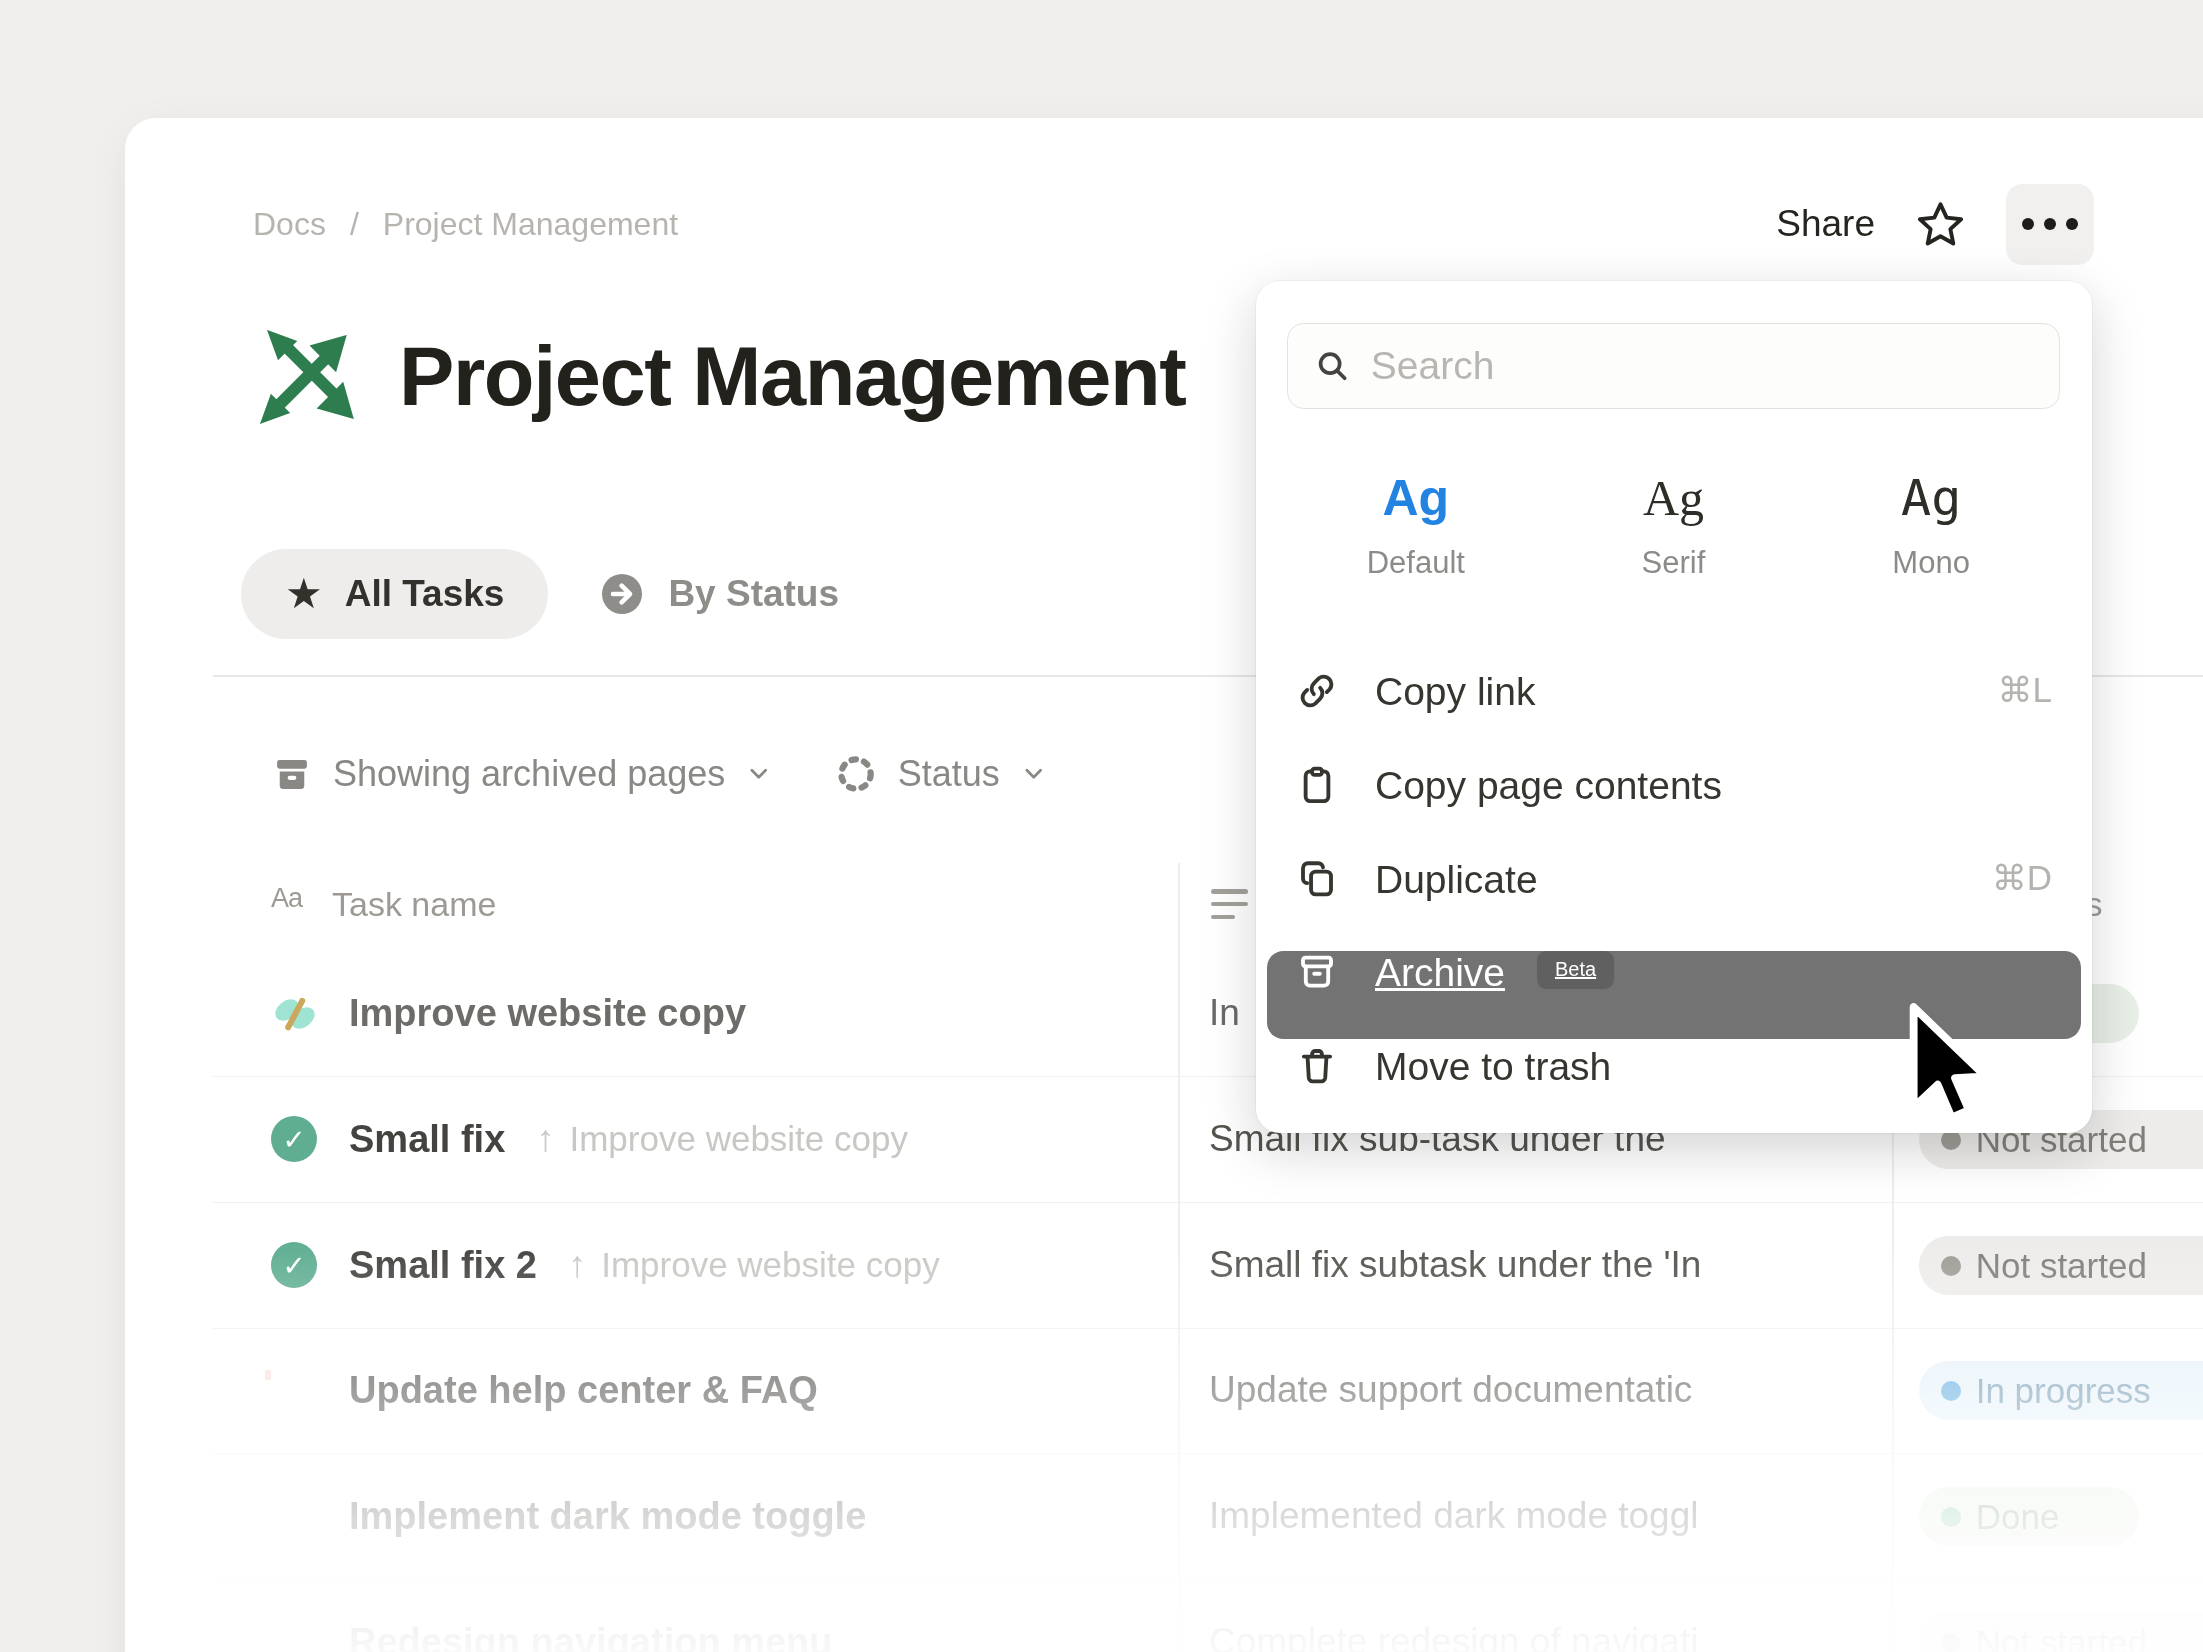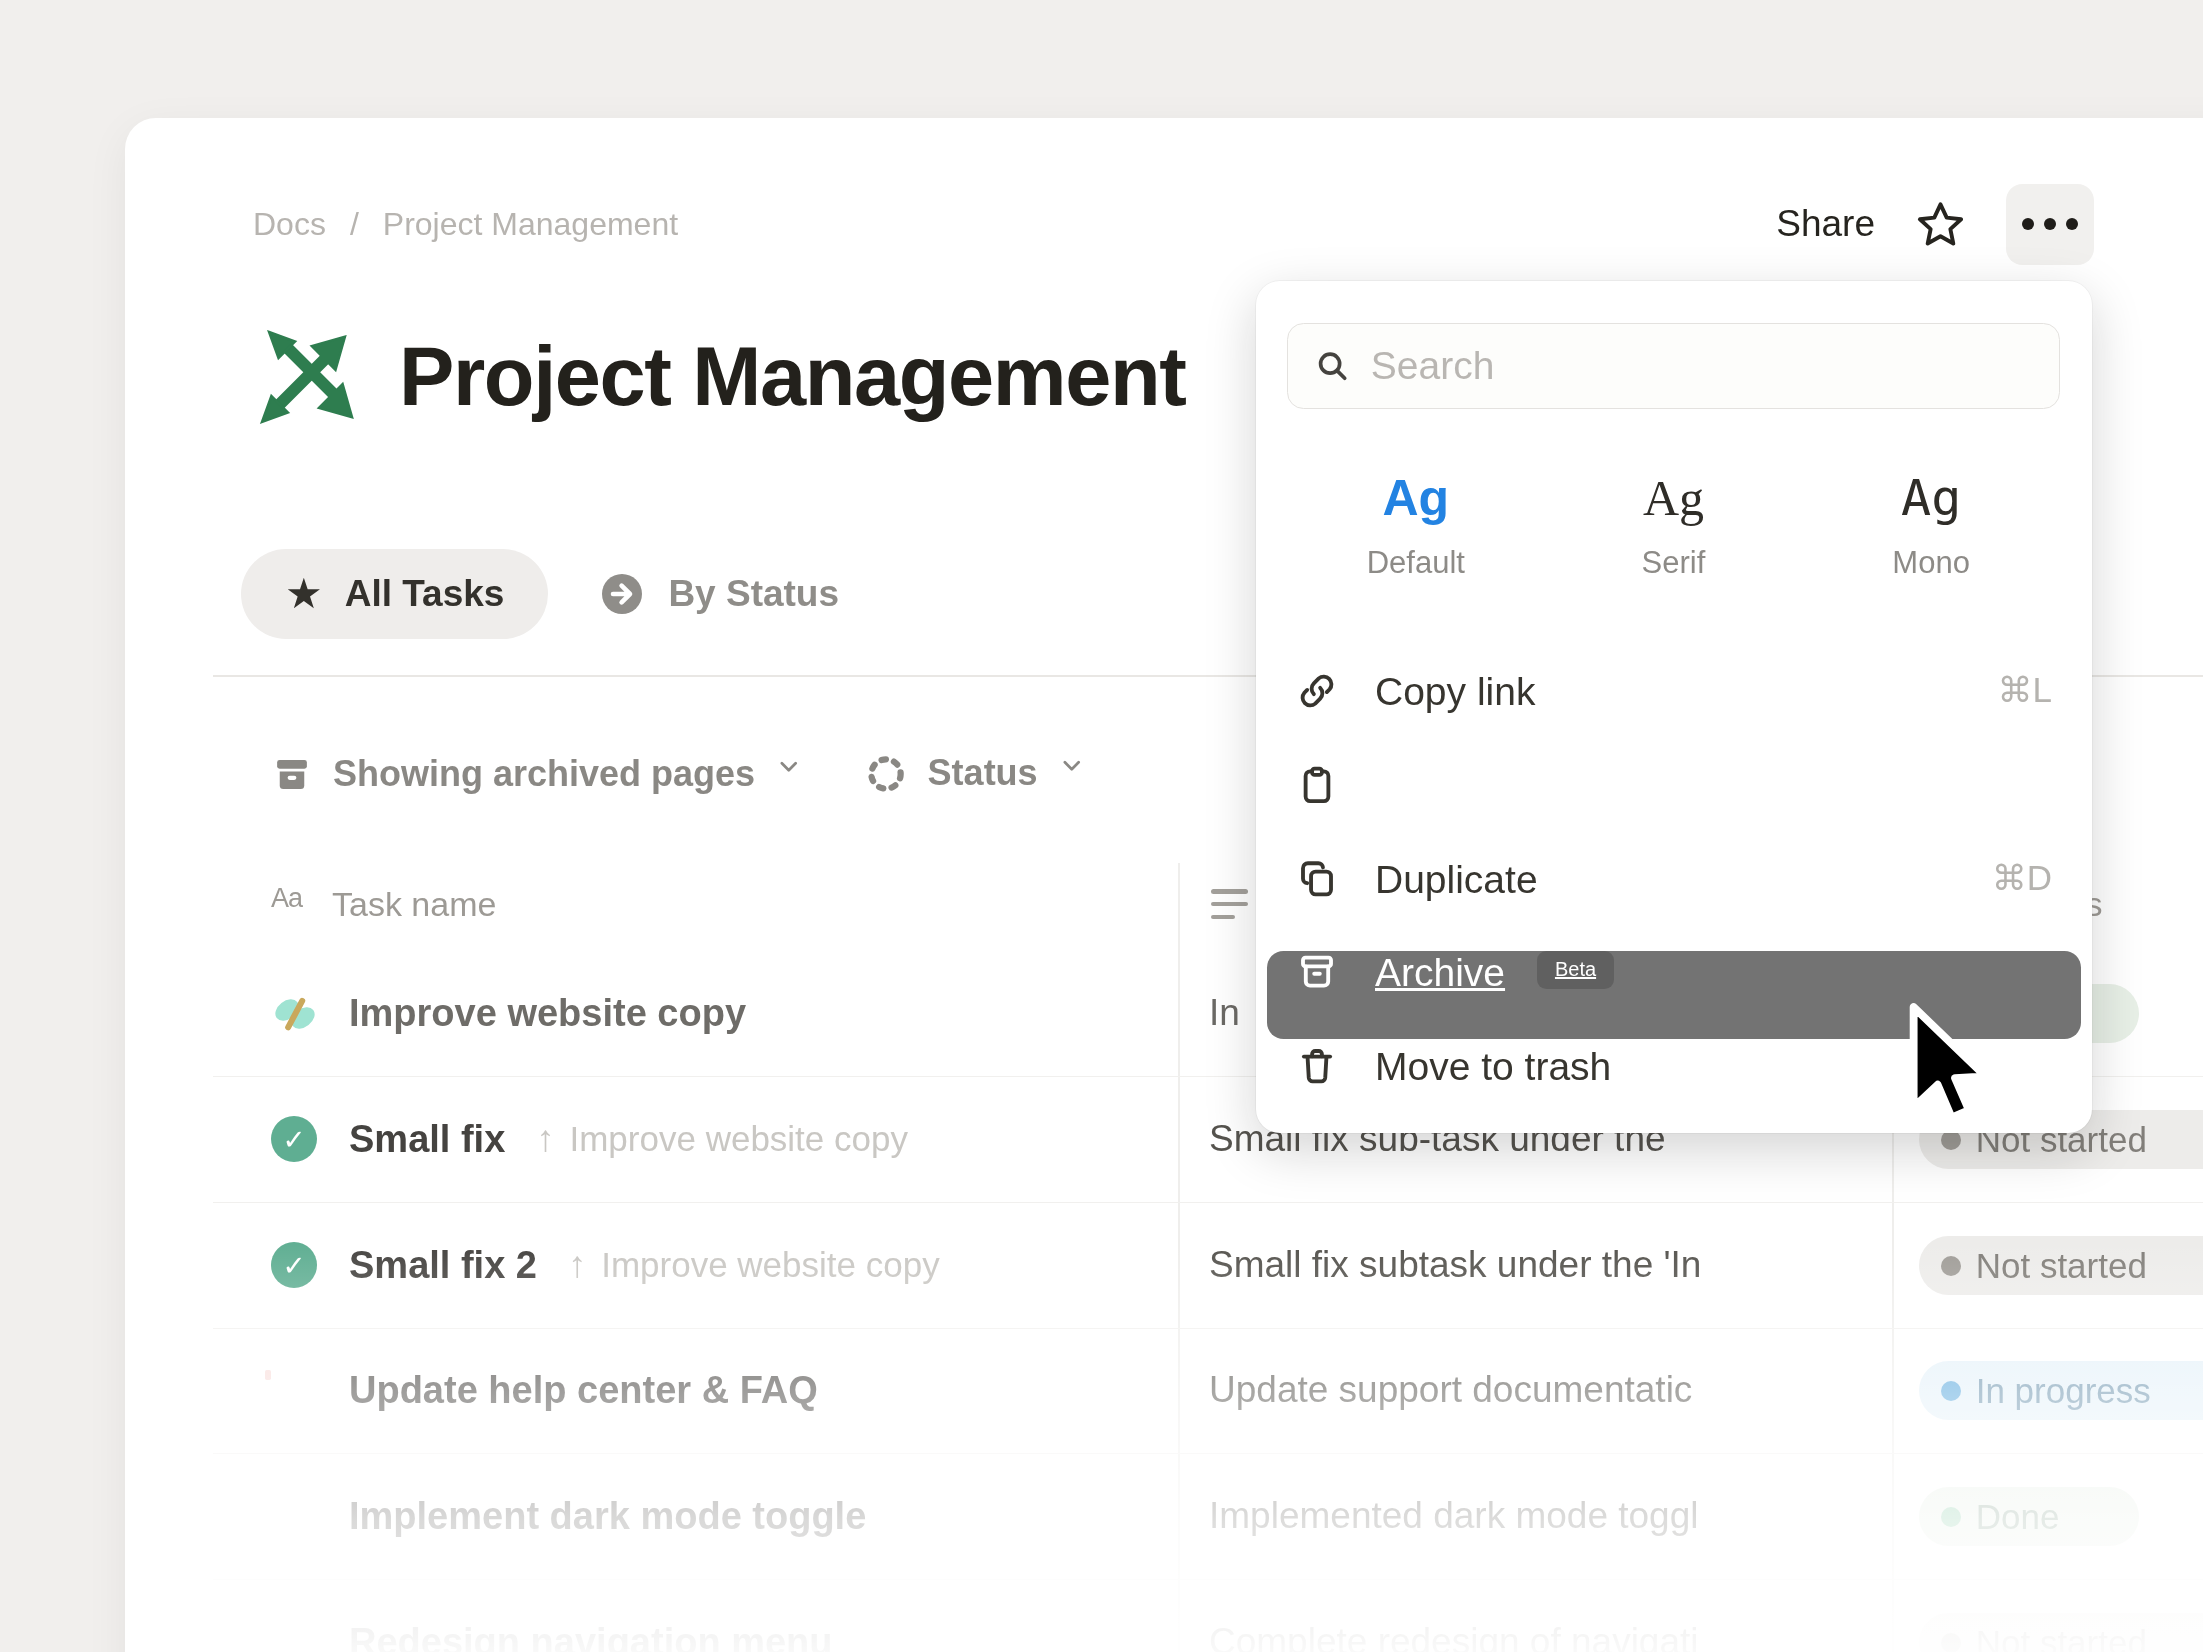--- a/index.html
+++ b/index.html
@@ -32,21 +32,21 @@
           gap:50px; z-index:2; }
   .tab { display:flex; align-items:center; gap:22px; font-size:37px; font-weight:700; white-space:nowrap; }
   .tab.active { background:#efedeb; border-radius:46px; padding:0 44px; height:90px; color:#33312c; }
   .tab.active .tab-star { font-size:42px; color:#33312c; line-height:1; }
   .tab.inactive { color:#8f8d89; }
   .rule { position:absolute; left:213px; top:675px; width:1991px; height:1.8px; background:#e9e7e4; z-index:2; }
 
   
   .filters { position:absolute; left:271px; top:742px; height:64px; display:flex; align-items:center;
              gap:61px; z-index:2; color:#8a8884; font-size:36px; }
-  .filter { display:flex; gap:20px; white-space:nowrap;font-weight:bold; }
+  .filter { display:flex; align-items:center; gap:20px; white-space:nowrap; }
 
   
   .thead { position:absolute; left:213px; top:863px; width:1991px; height:88px; z-index:2;
            color:#9d9a95; font-size:34px; }
   .aa { position:absolute; left:58px; top:20px; font-size:27px; font-weight:500; letter-spacing:-0.9px; }
   .th-task { position:absolute; left:119px; top:22px; }
   .th-status { position:absolute; left:1793px; top:22px; }
   .txt-icon { position:absolute; left:998px; top:26px; width:37px; }
   .txt-icon i { display:block; height:4.6px; background:#a3a09b; border-radius:2.8px; margin-bottom:8.3px; }
   .txt-icon i:nth-child(3) { width:24px; }
@@ -326,20 +326,21 @@
       </svg>
       <span class="grow">Copy link</span>
       <span class="shortcut">⌘L</span>
     </div>
 
     <div class="menu-item" style="top:483px;">
       <svg width="42" height="42" viewBox="0 0 24 24" fill="none" stroke="#37352f" stroke-width="2.2" stroke-linejoin="round">
         <rect x="5.5" y="4.2" width="13" height="17" rx="2.6"></rect>
         <rect x="9.2" y="2.6" width="5.6" height="3.6" rx="1.4" fill="#ffffff"></rect>
       </svg>
+      <span class="grow">Copy page contents</span>
     </div>
 
     <div class="menu-item" style="top:577px;">
       <svg width="42" height="42" viewBox="0 0 24 24" fill="none" stroke="#37352f" stroke-width="2.2" stroke-linejoin="round" stroke-linecap="round">
         <rect x="8.6" y="7.8" width="11.4" height="13" rx="2.6"></rect>
         <path d="M15.4 5.4 a2.6 2.6 0 0 0 -2.6 -2.4 h-6 a2.8 2.8 0 0 0 -2.8 2.8 v6 a2.6 2.6 0 0 0 2.4 2.6"></path>
       </svg>
       <span class="grow">Duplicate</span>
       <span class="shortcut">⌘D</span>
     </div>

